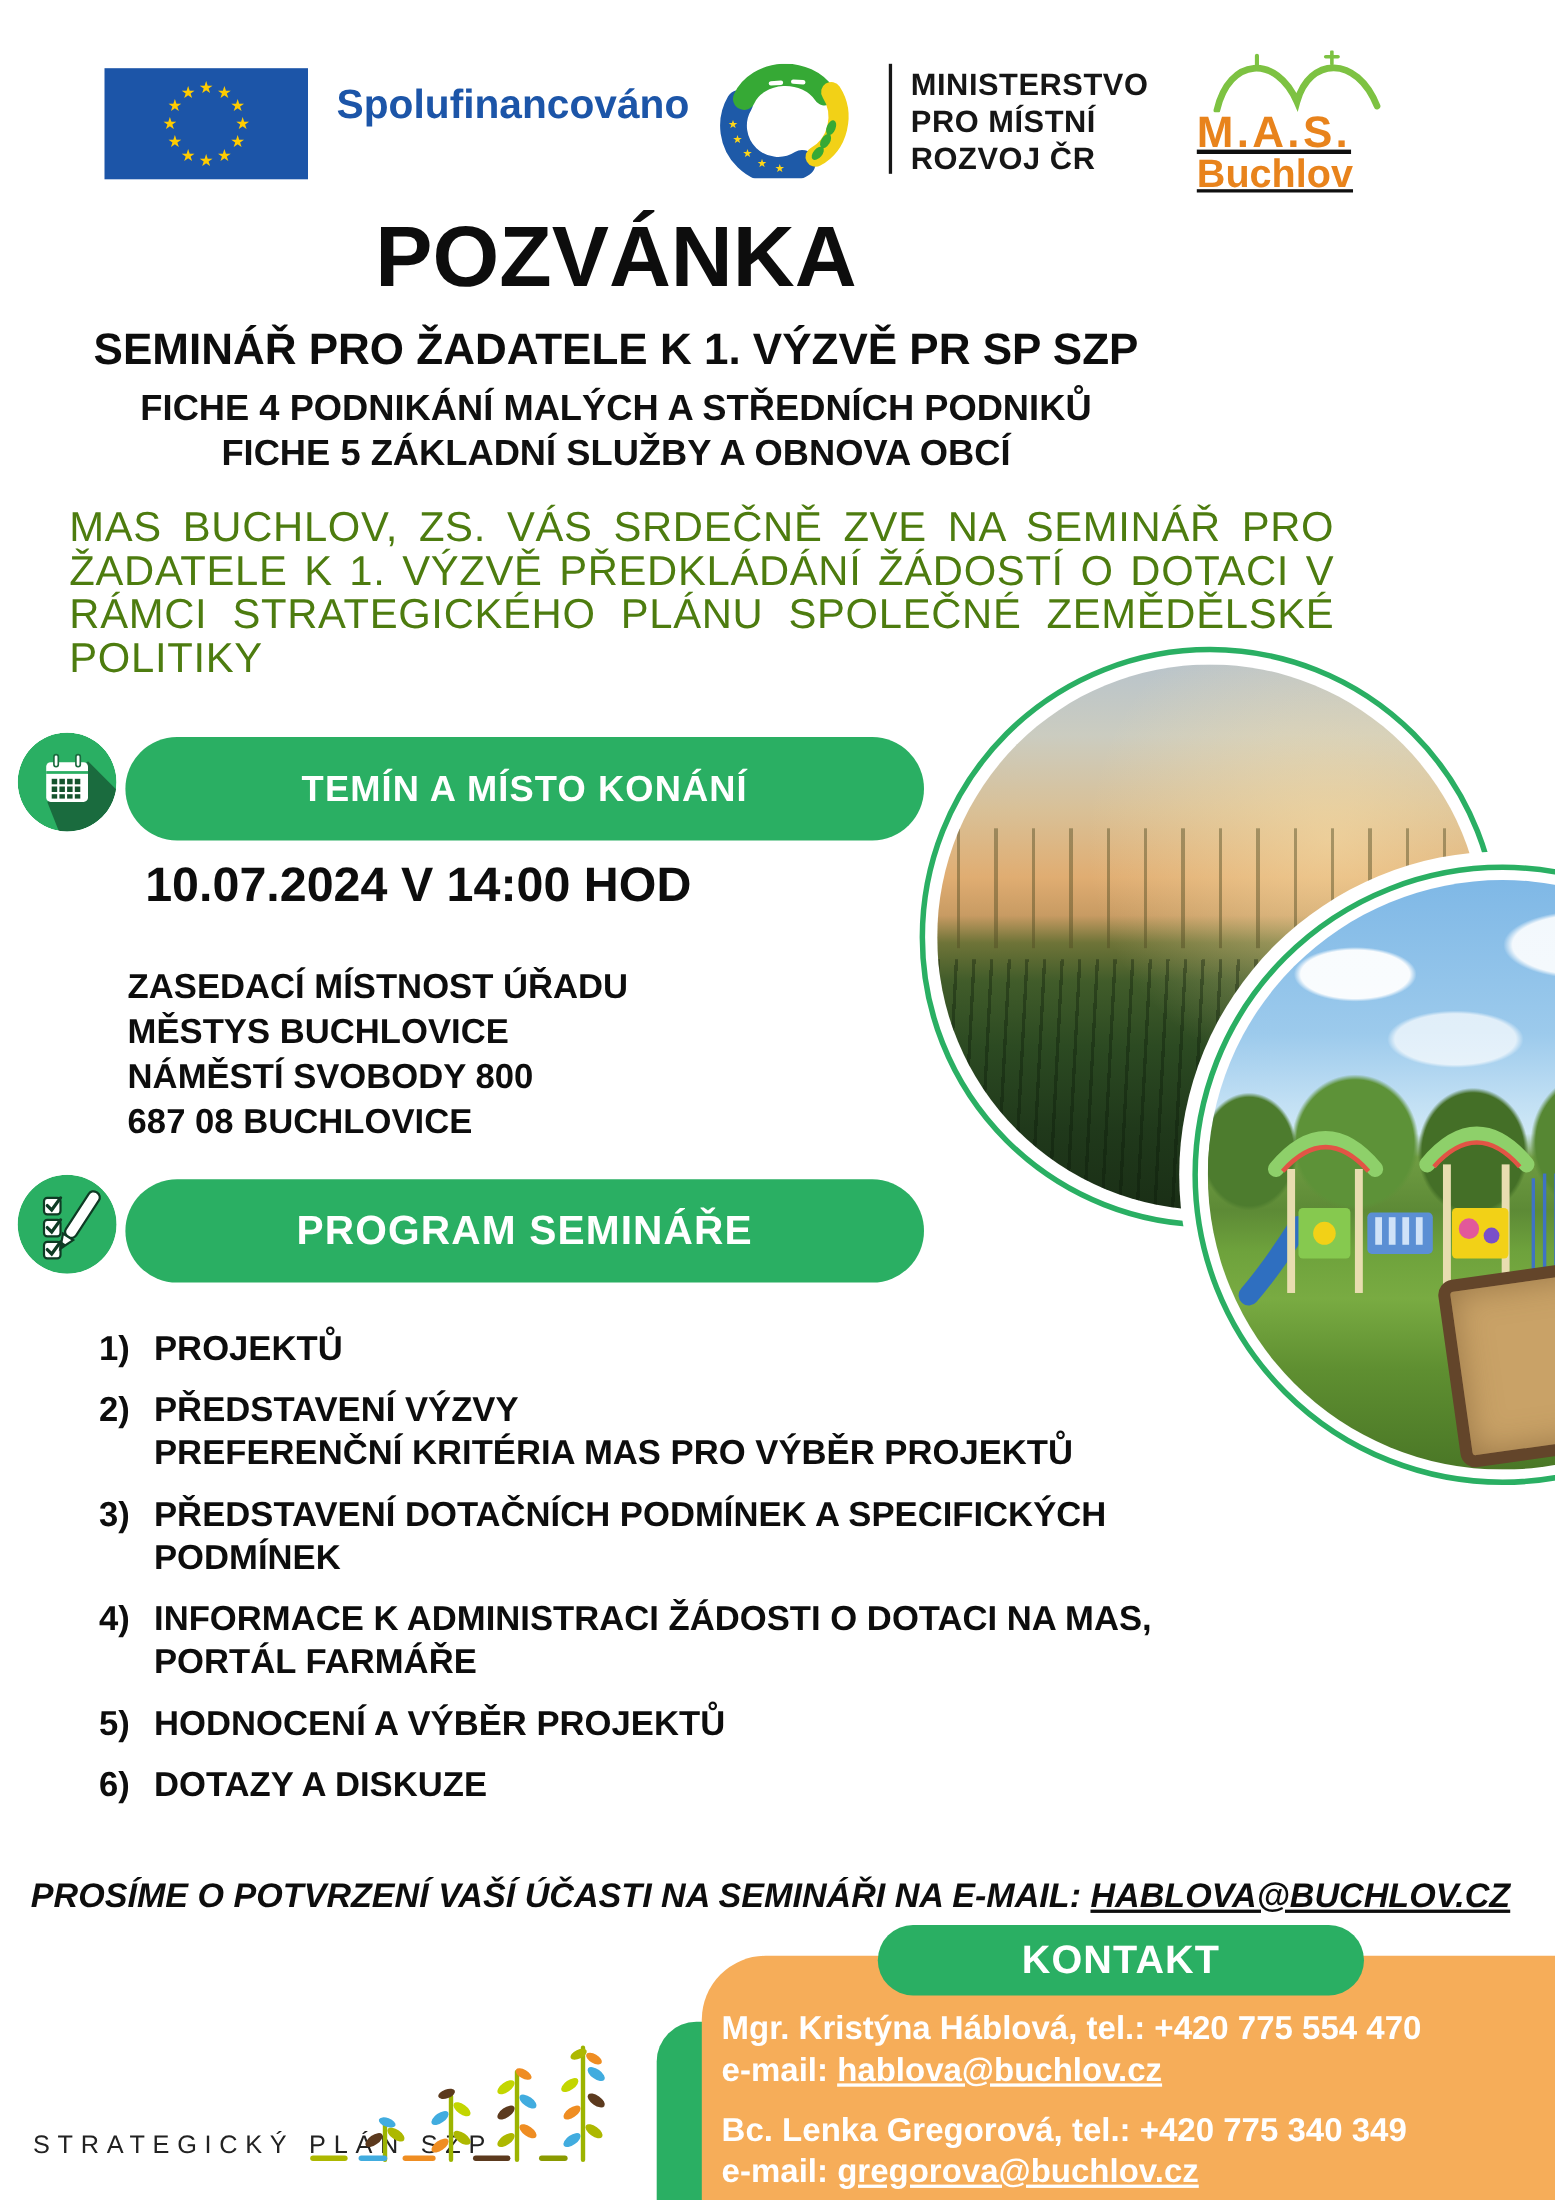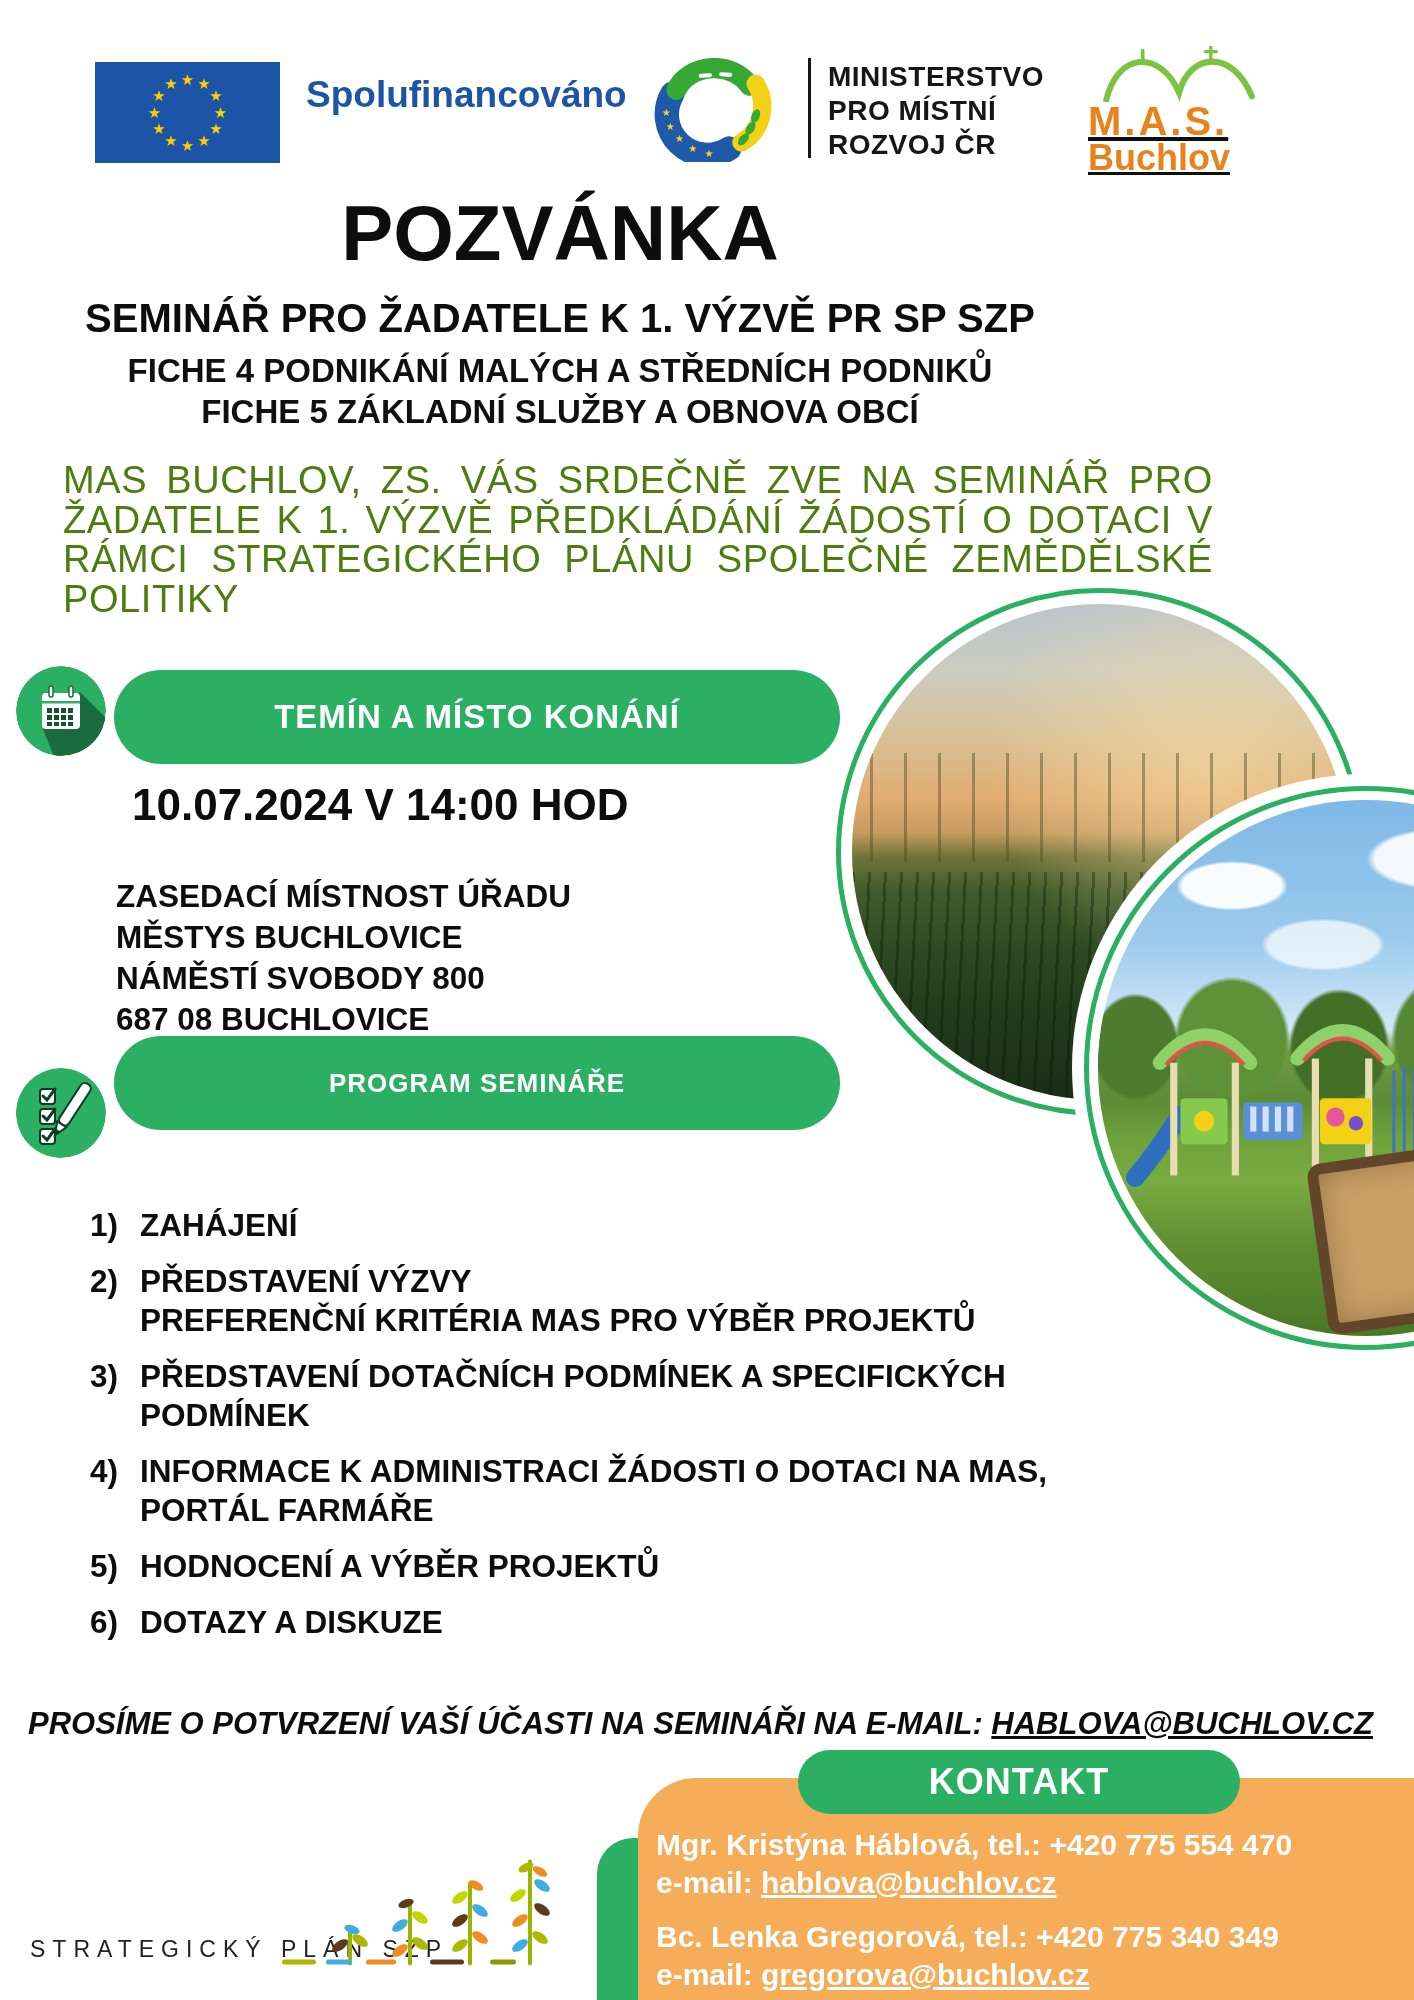--- a/index.html
+++ b/index.html
@@ -60,21 +60,21 @@
       background:#c9a267;border:11px solid #63452a;border-radius:14px;
       box-shadow:inset 0 0 30px rgba(120,90,50,.6);}
 
   
   .sec-icon{width:90px;height:90px;border-radius:50%;}
   .sec1-icon{left:16px;top:666px;}
   .sec2-icon{left:16px;top:1068px;}
   .pill{background:#2aaf63;color:#fff;display:flex;align-items:center;justify-content:center;
         font-weight:800;letter-spacing:1px;}
   .sec1-pill{left:114px;top:670px;width:726px;height:94px;border-radius:47px;font-size:33px;}
-  .sec2-pill{left:114px;top:1036px;width:726px;height:94px;border-radius:47px;font-size:26px;}
+  .sec2-pill{left:114px;top:1072px;width:726px;height:94px;border-radius:47px;font-size:37px;}
 
   .date{left:132px;top:780px;font-size:44px;font-weight:800;color:#0d0d0d;}
   .address{left:116px;top:876px;font-size:31.5px;font-weight:800;line-height:41px;color:#0d0d0d;}
 
   .program{left:90px;top:1206px;width:1160px;font-size:31.5px;font-weight:800;color:#0d0d0d;}
   .p-item{display:flex;margin-bottom:17px;line-height:39px;}
   .p-num{width:50px;flex:0 0 50px;}
   .p-line2:empty{display:none;}
 
   .rsvp{left:28px;top:1706px;width:1386px;font-size:31px;font-weight:800;font-style:italic;color:#0d0d0d;}
@@ -268,21 +268,21 @@
       <path d="M47,58 L58,58 L52.5,71 Z" fill="#fff" stroke="#0e3b24" stroke-width="2"></path>
       <path d="M50.5,65 L54.5,65 L52.5,71 Z" fill="#0e3b24"></path>
     </g>
   </svg>
   <div class="abs pill sec2-pill">PROGRAM SEMINÁŘE</div>
 
   <div class="abs program">
     <div class="p-item">
       <div class="p-num">1)</div>
       <div>
-          <div class="p-line1">ZAHÁJENÍ</div>
+          <div class="p-line1">PROJEKTŮ</div>
            </div>
     </div>
     <div class="p-item">
       <div class="p-num">2)</div>
       <div>
           <div class="p-line1">PŘEDSTAVENÍ VÝZVY</div>
            <div class="p-line2">PREFERENČNÍ KRITÉRIA MAS PRO VÝBĚR PROJEKTŮ</div>
         </div>
     </div>
     <div class="p-item">

